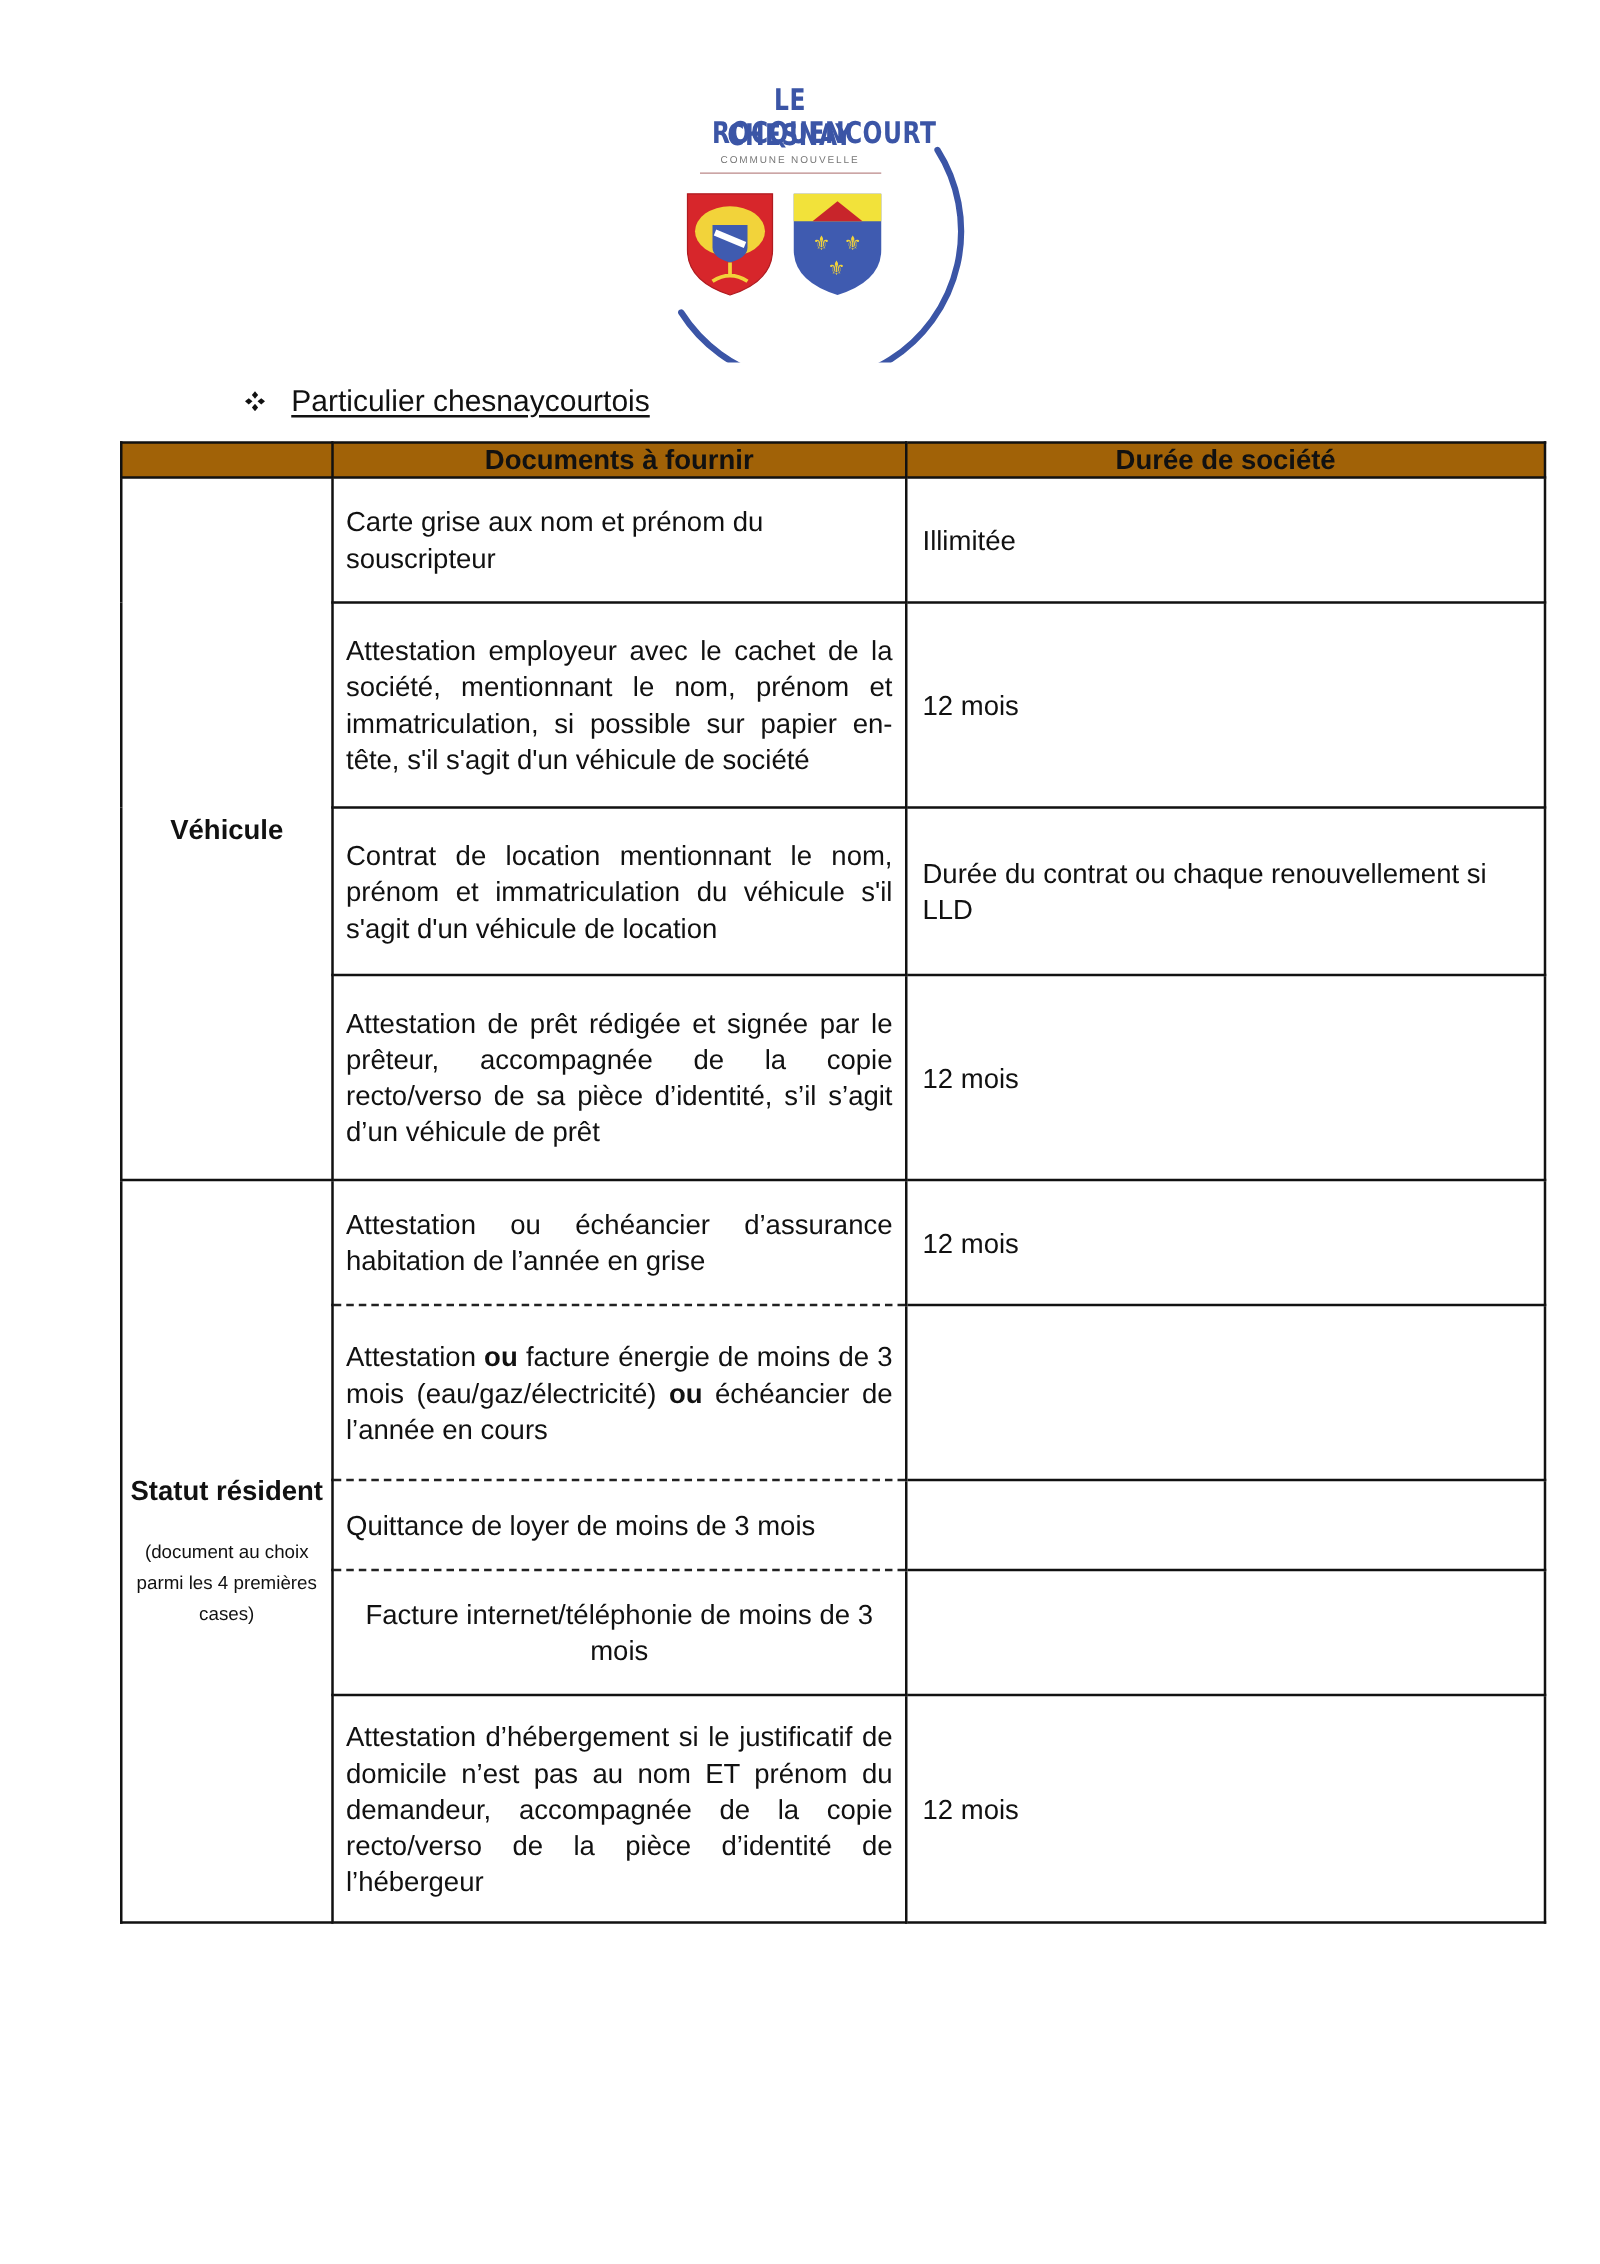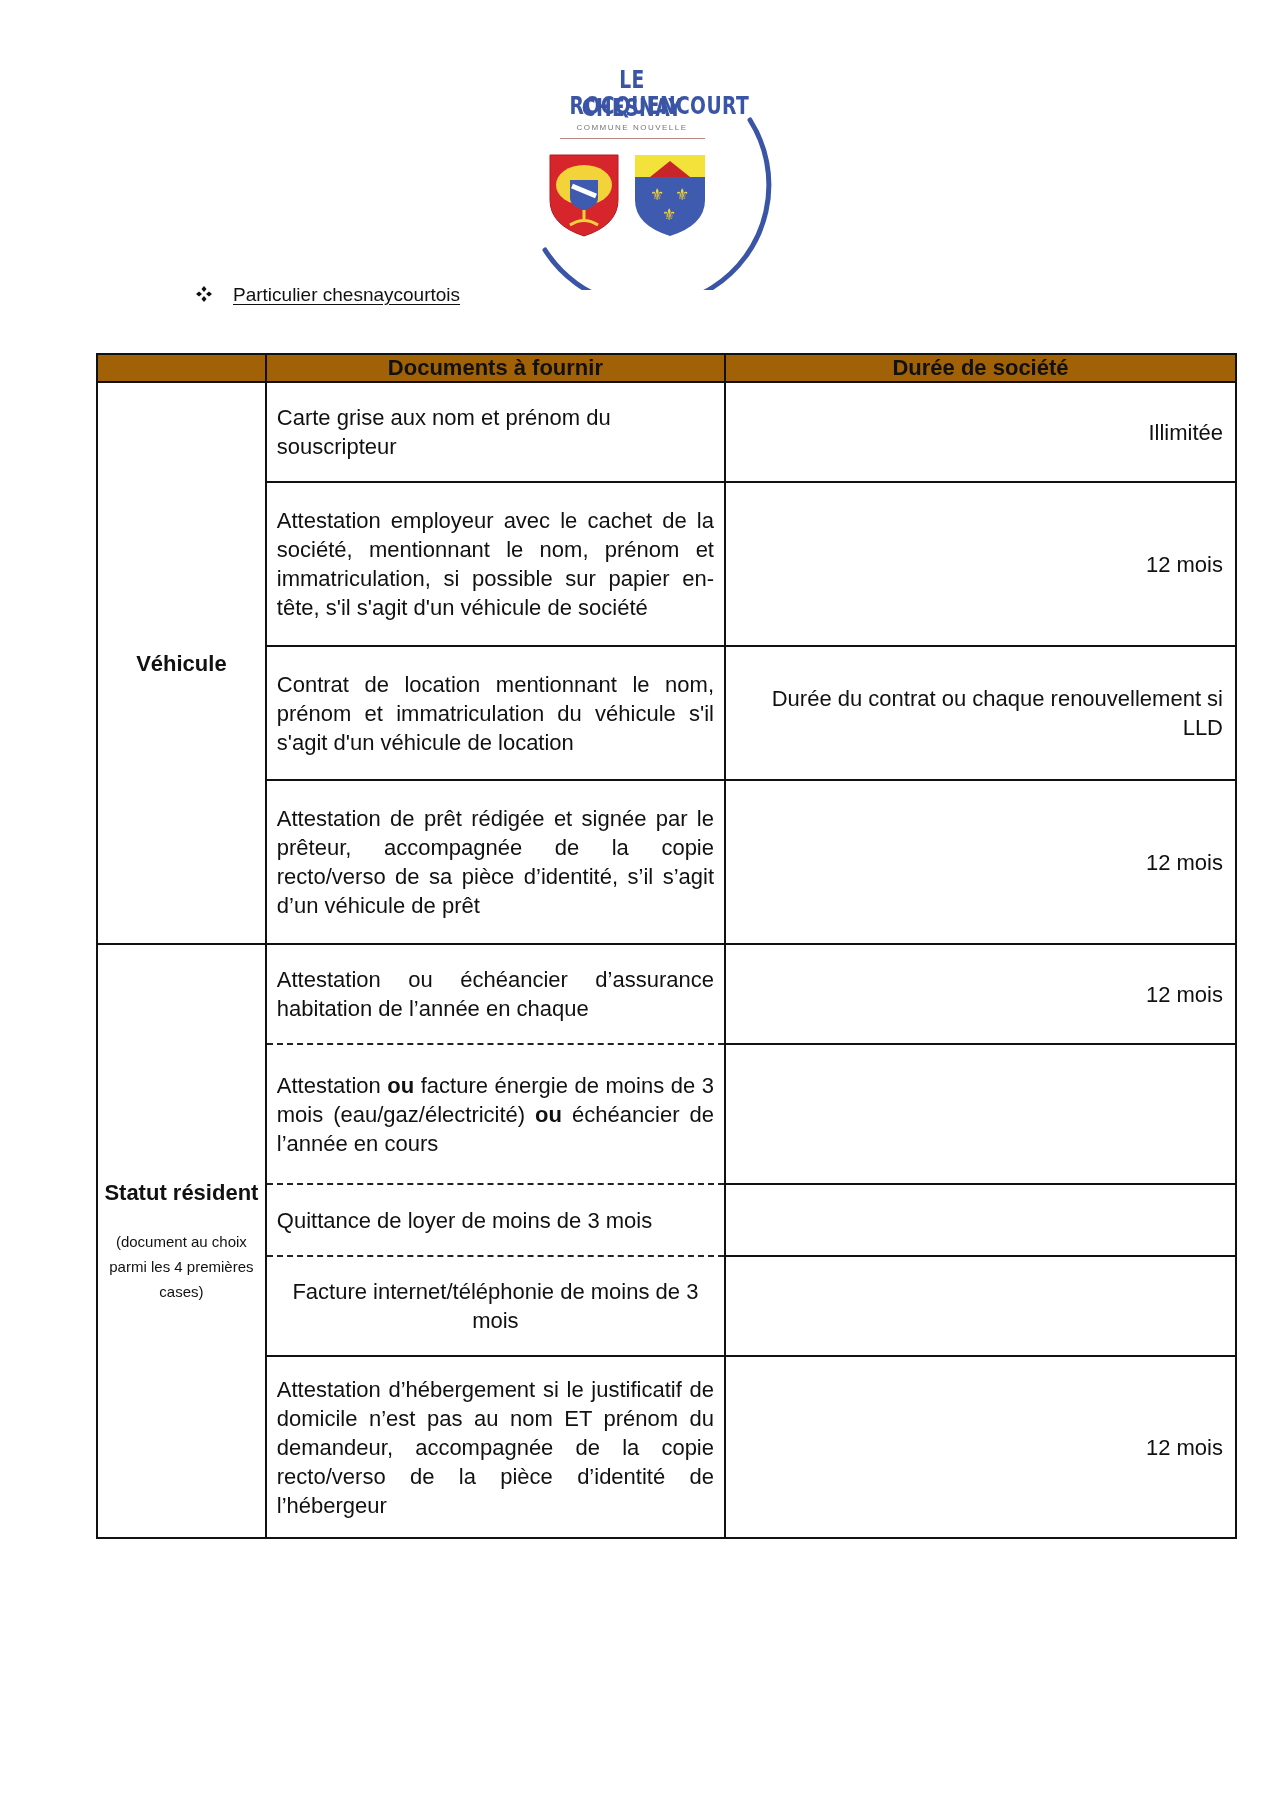--- a/index.html
+++ b/index.html
@@ -55,22 +55,22 @@
       top: 78px;
       width: 145px;
       height: 1px;
       background: #b88;
     }
 
     
     .section-heading {
       position: absolute;
       left: 195px;
-      top: 284px;
-      font-size: 19px;
+      top: 308px;
+      font-size: 24px;
       display: flex;
       align-items: center;
     }
     .bullet-icon {
       width: 18px;
       height: 18px;
       margin-right: 20px;
       position: relative;
       top: -1px;
     }
@@ -115,21 +115,21 @@
       font-size: 15px;
       line-height: 25px;
       margin-top: 22px;
     }
     .doc {
       text-align: justify;
       padding: 12px 10px;
     }
     .dur {
       padding: 16px 12px;
-      text-align: right;
+      text-align: left;
     }
     td.dash-bottom { border-bottom: 2px dashed #222 !important; }
     td.dash-top { border-top: 2px dashed #222 !important; }
     .doc b { font-weight: bold; }
   </style>
 </head>
 <body>
 
 <div class="logo">
   <svg width="250" height="230" viewBox="0 0 250 230">
@@ -202,21 +202,21 @@
     <tr style="height:164px">
       <td class="doc">Attestation de prêt rédigée et signée par le prêteur, accompagnée de la copie recto/verso de sa pièce d’identité, s’il s’agit d’un véhicule de prêt</td>
       <td class="dur">12 mois</td>
     </tr>
 
     <tr style="height:100px">
       <td class="cat" rowspan="5">
         <span>Statut résident</span>
         <span class="note">(document au choix parmi les 4 premières cases)</span>
       </td>
-      <td class="doc dash-bottom">Attestation ou échéancier d’assurance habitation de l’année en chaque</td>
+      <td class="doc dash-bottom">Attestation ou échéancier d’assurance habitation de l’année en grise</td>
       <td class="dur">12 mois</td>
     </tr>
     <tr style="height:140px">
       <td class="doc dash-top dash-bottom"><span>Attestation </span><b>ou</b><span> facture énergie de moins de 3 mois (eau/gaz/électricité) </span><b>ou</b><span> échéancier de l’année en cours</span></td>
       <td class="dur"></td>
     </tr>
     <tr style="height:72px">
       <td class="doc dash-top dash-bottom">Quittance de loyer de moins de 3 mois</td>
       <td class="dur"></td>
     </tr>

